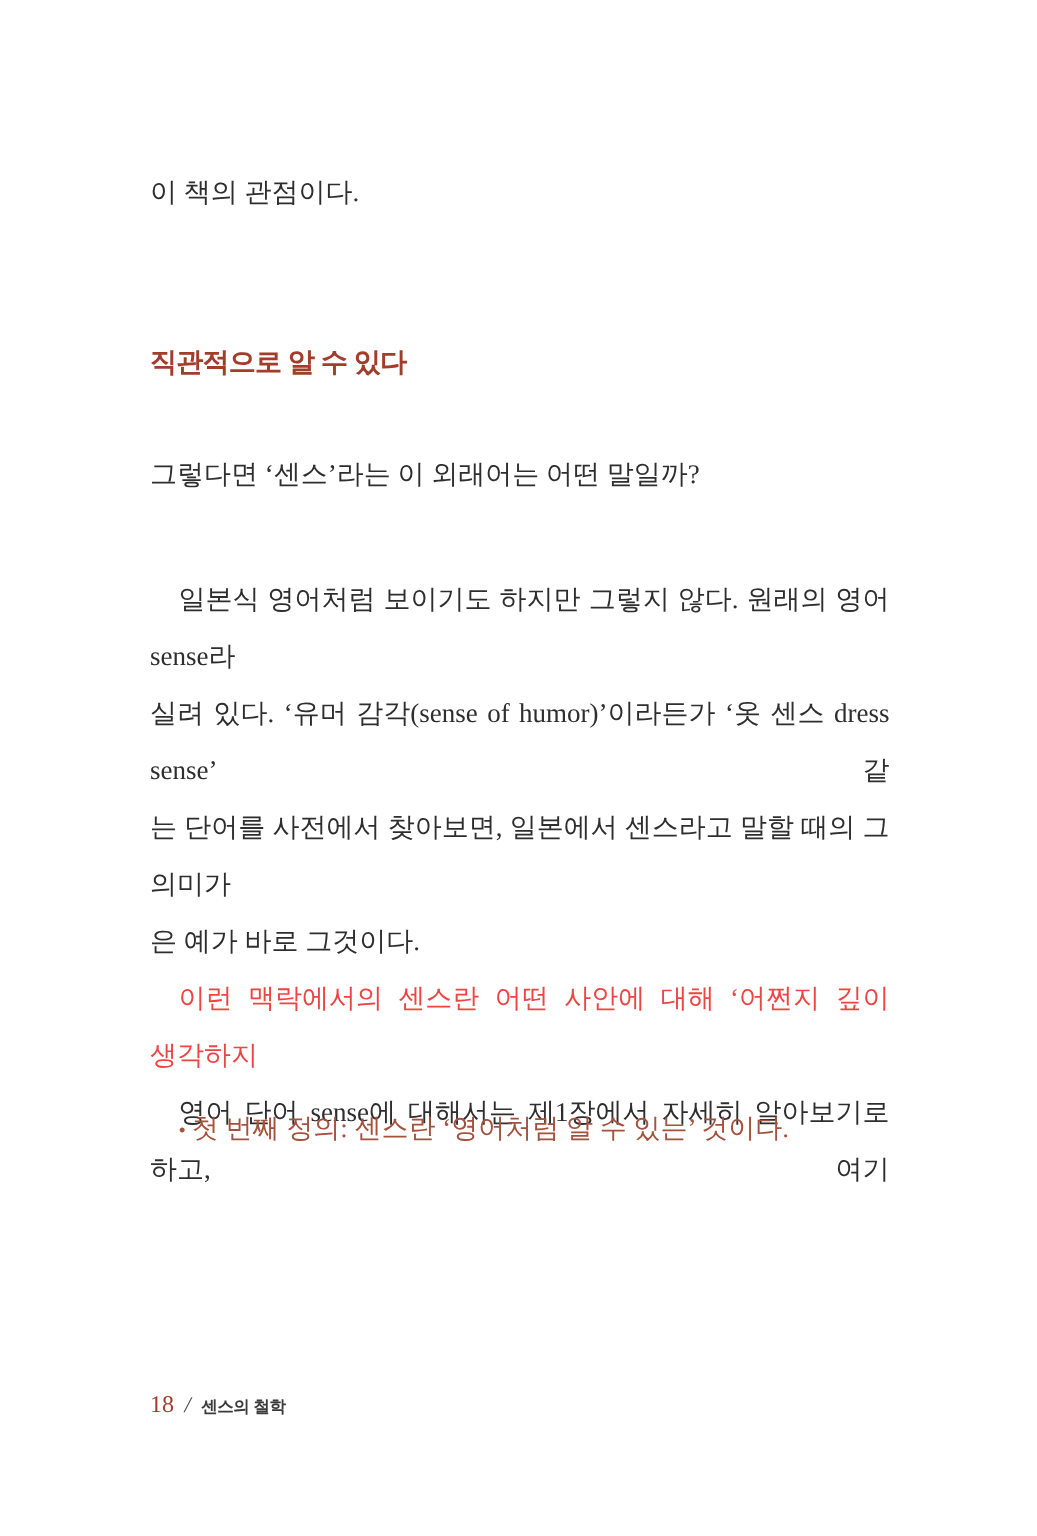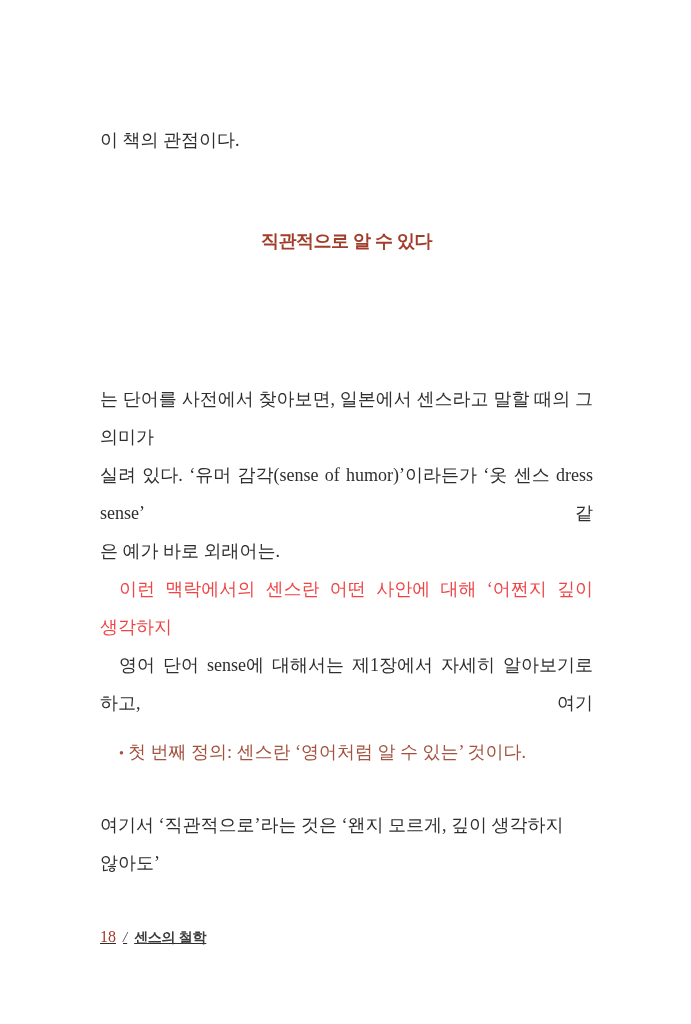--- a/index.html
+++ b/index.html
@@ -26,30 +26,29 @@
     line-height: 38px;
     color: #2e2e2e;
     word-break: keep-all;
   }
   .line { display: block; }
   .line.j {
     text-align: justify;
     text-align-last: justify;
   }
   .line.indent { text-indent: 19px; }
-  .opening       { top: 121px; }
+  .opening       { top: 109px; }
   .section-head  {
     top: 228px;
     font-family: "Liberation Sans", sans-serif;
     font-weight: 700;
     font-size: 18px;
     line-height: 26px;
     letter-spacing: -0.5px;
     color: #a33d2b;
-    text-align: center;
   }
   .question      { top: 297px; }
   .main-block    { top: 380px; }
   .emphasis-text { color: #ef4444; }
   .bullet-block  { top: 733px; padding-left: 19px; box-sizing: border-box; }
   .bullet-row {
     display: flex;
     align-items: baseline;
     color: #a4523e;
   }
@@ -59,74 +58,74 @@
     line-height: 38px;
   }
   .closing       { top: 806px; }
   .footer {
     position: absolute;
     left: 100px;
     top: 928px;
     display: flex;
     align-items: baseline;
     gap: 7px;
-    text-decoration: underline;
   }
   .footer-page {
     font-family: "Liberation Serif", serif;
     font-size: 16px;
     color: #a33d2b;
     font-weight: 400;
   }
   .footer-sep {
     font-family: "Liberation Serif", serif;
     font-size: 15px;
     color: #4a4a4a;
     font-style: italic;
   }
   .footer-title {
     font-family: "Liberation Sans", sans-serif;
-    font-size: 14px;
+    font-size: 11px;
     font-weight: 600;
     color: #3b3b3b;
     letter-spacing: -0.3px;
   }
 </style>
 </head>
 <body>
 
 <div class="page">
 
   <div class="content-col body-text opening">이 책의 관점이다.</div>
 
   <div class="content-col section-head">직관적으로 알 수 있다</div>
 
+  <div class="content-col body-text question">그렇다면 ‘센스’라는 이 외래어는 어떤 말일까?</div>
 
   <div class="content-col body-text main-block">
     <div>
+        <div class="line j indent">일본식 영어처럼 보이기도 하지만 그렇지 않다. 원래의 영어 sense라</div>
+        <div class="line j">실려 있다. ‘유머 감각(sense of humor)’이라든가 ‘옷 센스 dress sense’ 같</div>
         <div class="line j">는 단어를 사전에서 찾아보면, 일본에서 센스라고 말할 때의 그 의미가</div>
-        <div class="line j">실려 있다. ‘유머 감각(sense of humor)’이라든가 ‘옷 센스 dress sense’ 같</div>
-        <div class="line">은 예가 바로 외래어는.</div>
+        <div class="line">은 예가 바로 그것이다.</div>
       </div>
     <div class="emphasis-text">
         <div class="line j indent">이런 맥락에서의 센스란 어떤 사안에 대해 ‘어쩐지 깊이 생각하지</div>
       </div>
     <div>
         <div class="line j indent">영어 단어 sense에 대해서는 제1장에서 자세히 알아보기로 하고, 여기</div>
       </div>
   </div>
 
   <div class="content-col body-text bullet-block">
     <div class="bullet-row">
       <span class="bullet-marker">•</span>
       <span>첫 번째 정의: 센스란 ‘영어처럼 알 수 있는’ 것이다.</span>
     </div>
   </div>
 
-  <div class="content-col body-text closing">여기서 ‘직관적으로’라는 것은 ‘왠지 모르게, 깊이 생각하지 않아도’</div>
 
   <div class="footer">
     <span class="footer-page">18</span>
     <span class="footer-sep">/</span>
     <span class="footer-title">센스의 철학</span>
   </div>
 
 </div>
 
 </body></html>

